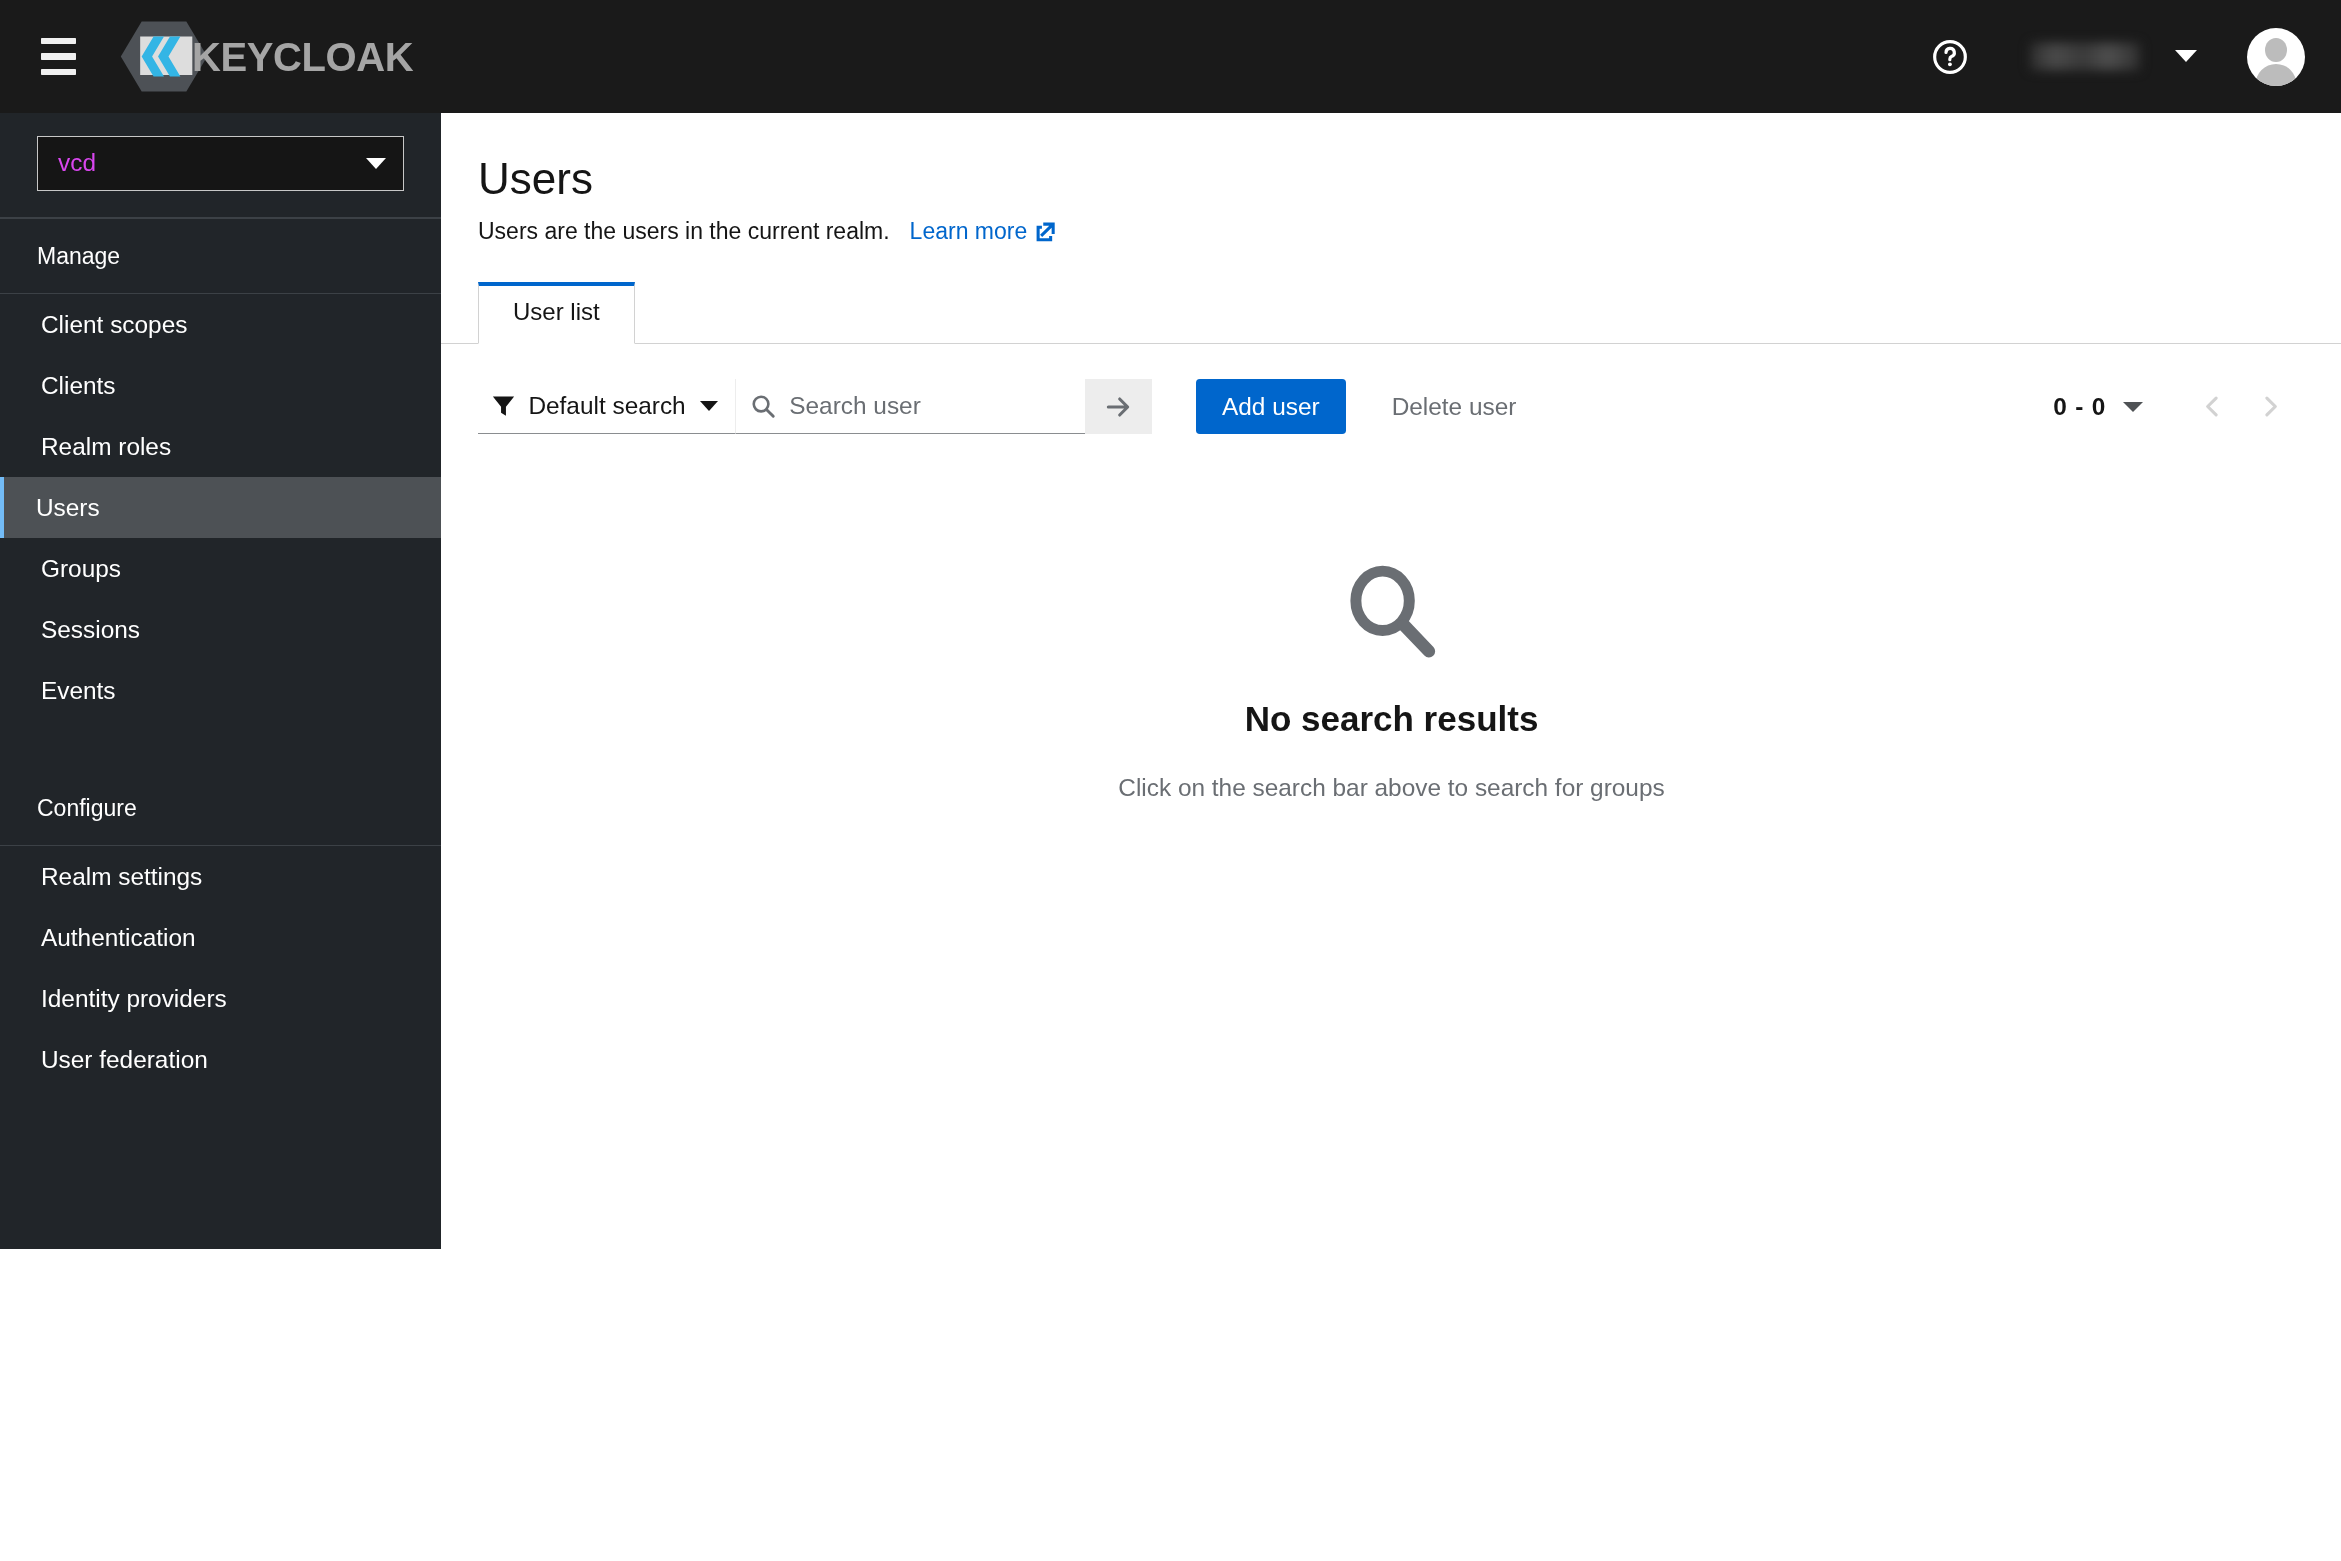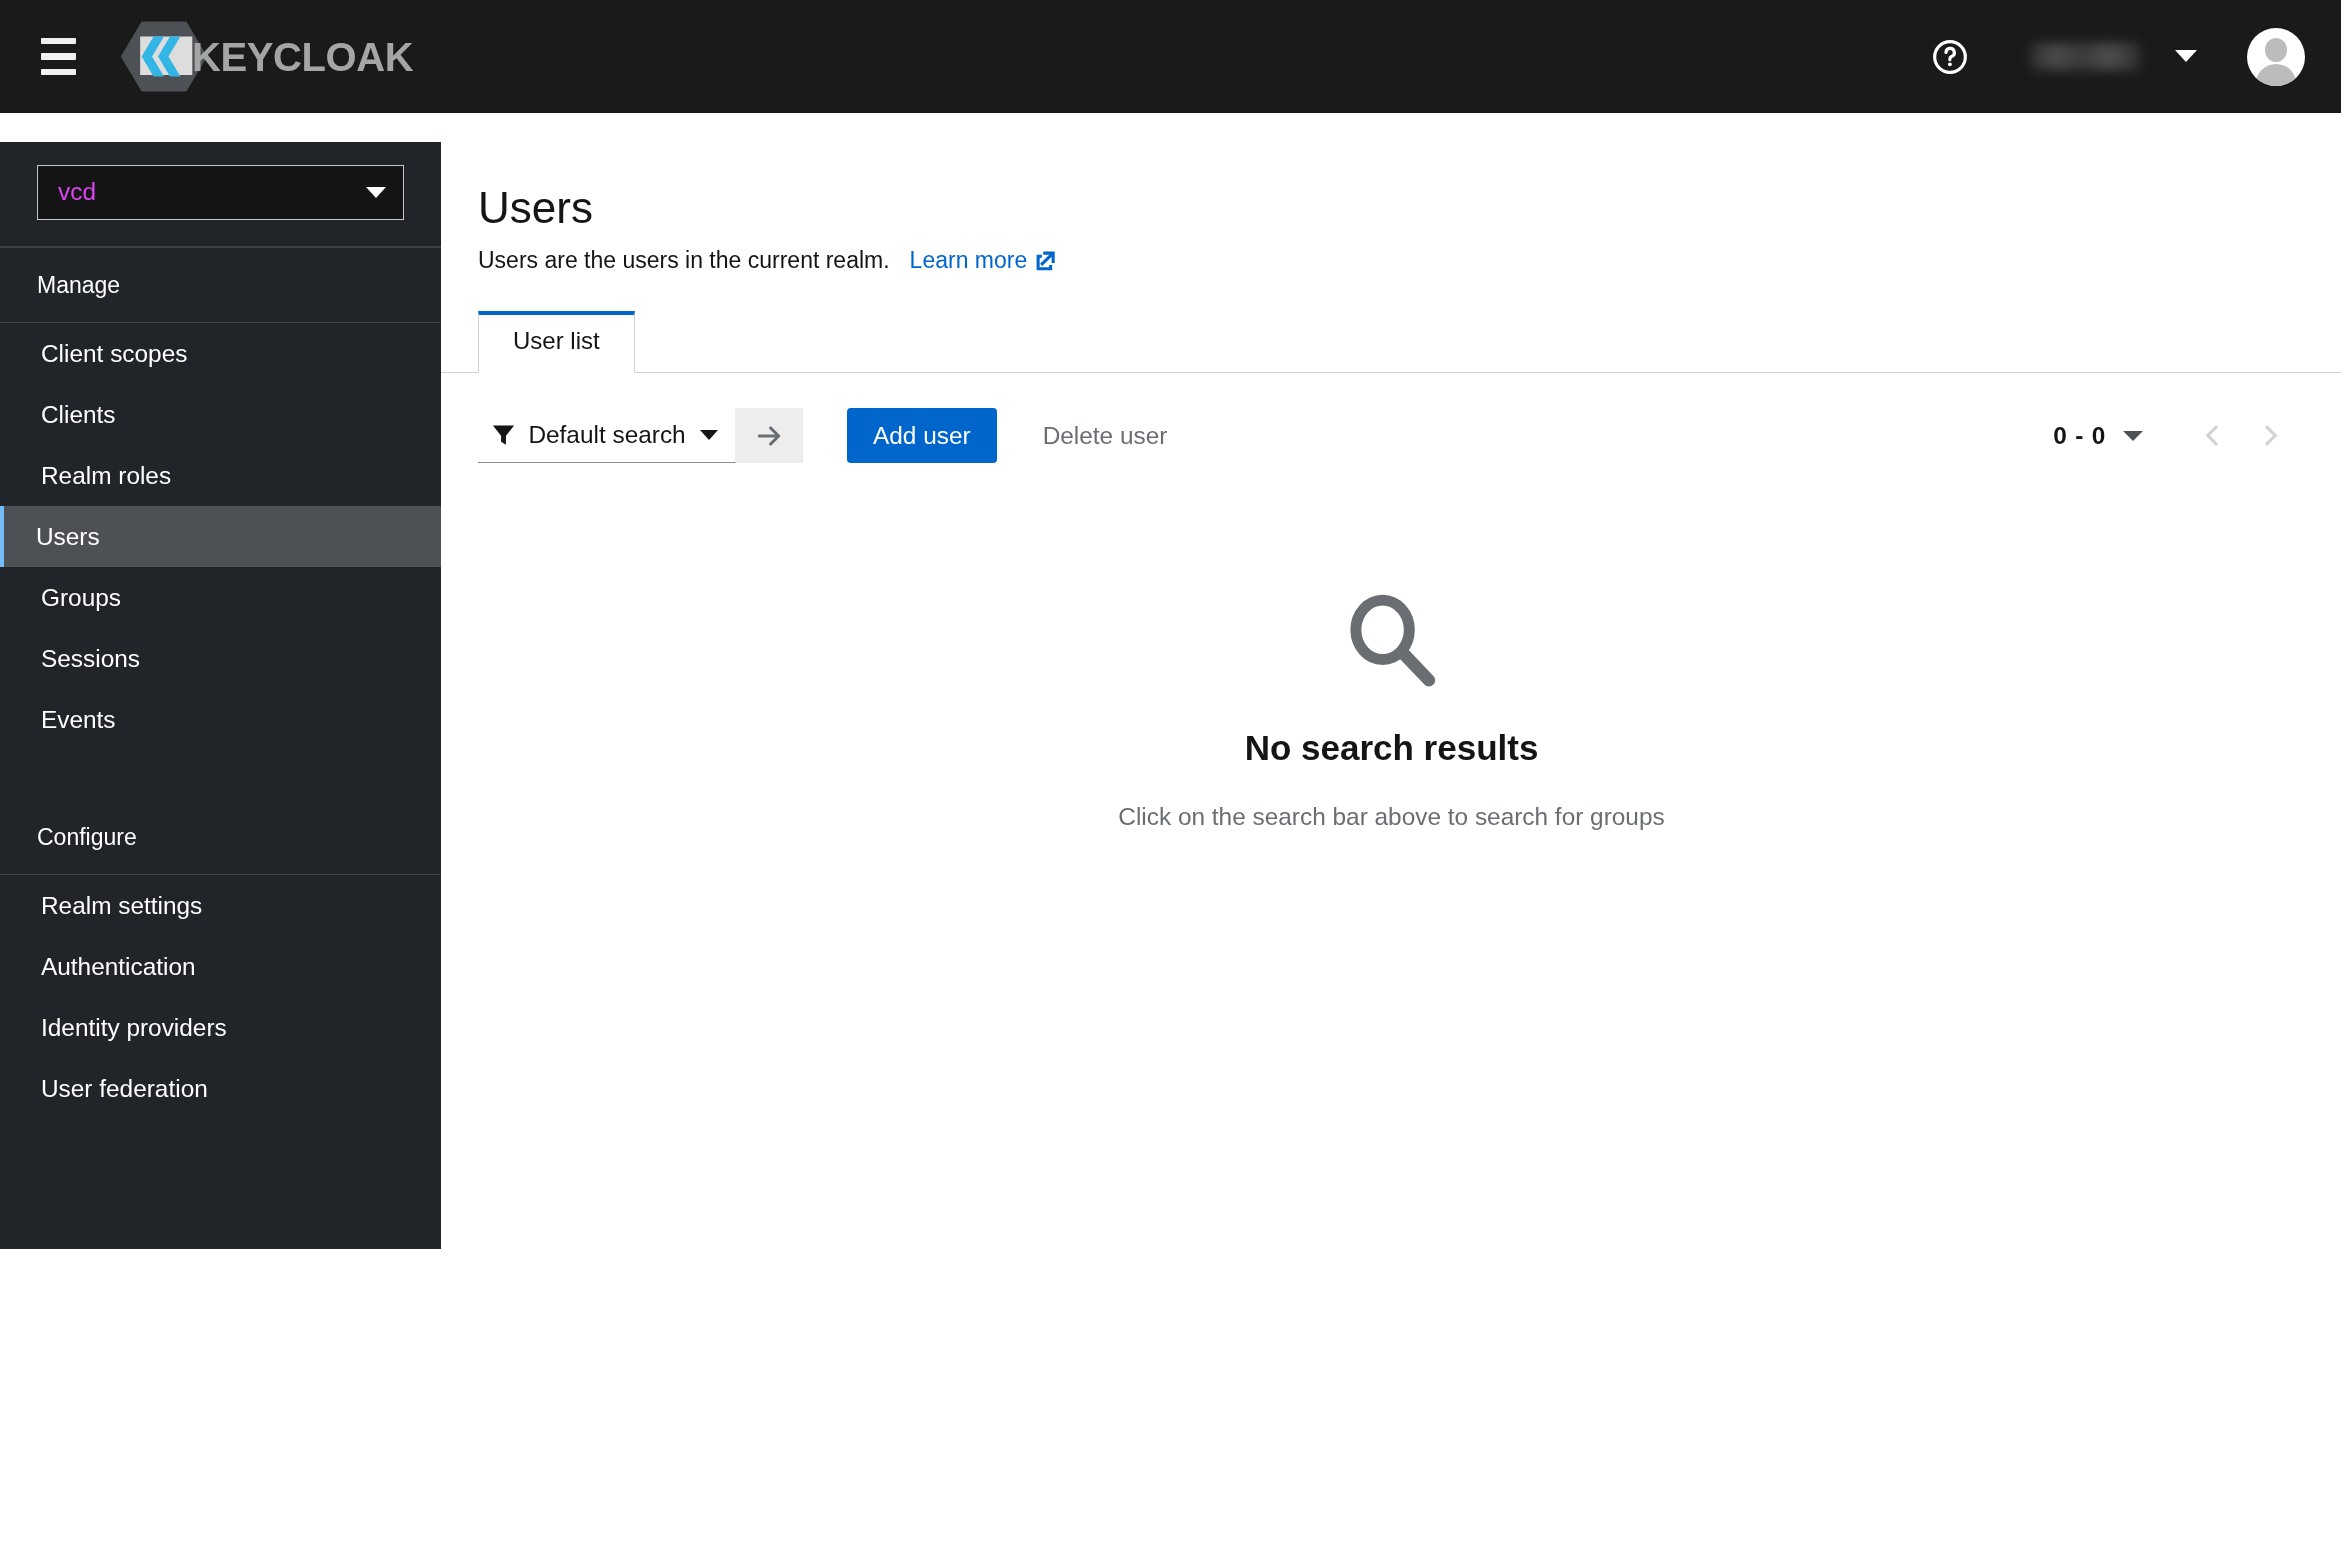--- a/index.html
+++ b/index.html
@@ -2,21 +2,21 @@
 <html style="font-size:12.2px"><head>
 <meta charset="utf-8">
 <style>
   * { box-sizing: border-box; margin: 0; padding: 0; }
   html, body {
     width: 2342px; height: 1561px;
     background: #ffffff;
     font-family: "Liberation Sans", sans-serif;
     overflow: hidden;
   }
-  .app { width: 2342px; height: 1249px; display: flex; flex-direction: column; gap: 29px; }
+  .app { width: 2342px; height: 1249px; display: flex; flex-direction: column; }
 
   
   .masthead {
     height: 113px; flex: 0 0 113px;
     background: #1a1a1a;
     display: flex; align-items: center;
     padding: 0 37px 0 29px;
     position: relative;
   }
   .hamburger {
@@ -349,20 +349,27 @@
       <div class="toolbar">
 
         <div class="filter-dropdown">
           <svg width="23" height="23" viewBox="0 0 16 16">
             <path d="M0.6 1.1h14.8L9.7 8.2v6.2l-3.4-2.1V8.2z" fill="#151515"></path>
           </svg>
           <span class="filter-label">Default search</span>
           <span class="filter-caret"></span>
         </div>
 
+        <div class="search-box">
+          <svg width="24.4" height="24.4" viewBox="0 0 16 16">
+            <circle cx="6.6" cy="6.6" r="4.8" fill="none" stroke="#6a6e73" stroke-width="1.7"></circle>
+            <path d="M10.3 10.3L14.6 14.6" stroke="#6a6e73" stroke-width="1.9" stroke-linecap="round"></path>
+          </svg>
+          <span class="search-placeholder">Search user</span>
+        </div>
 
         <div class="search-go-btn">
           <svg width="32" height="32" viewBox="0 0 24 24">
             <path d="M4 12h14M12.5 6l6 6-6 6" fill="none" stroke="#6a6e73" stroke-width="2.3" stroke-linecap="round" stroke-linejoin="round"></path>
           </svg>
         </div>
 
         <button class="add-user-btn">Add user</button>
         <button class="delete-user-btn">Delete user</button>
 

